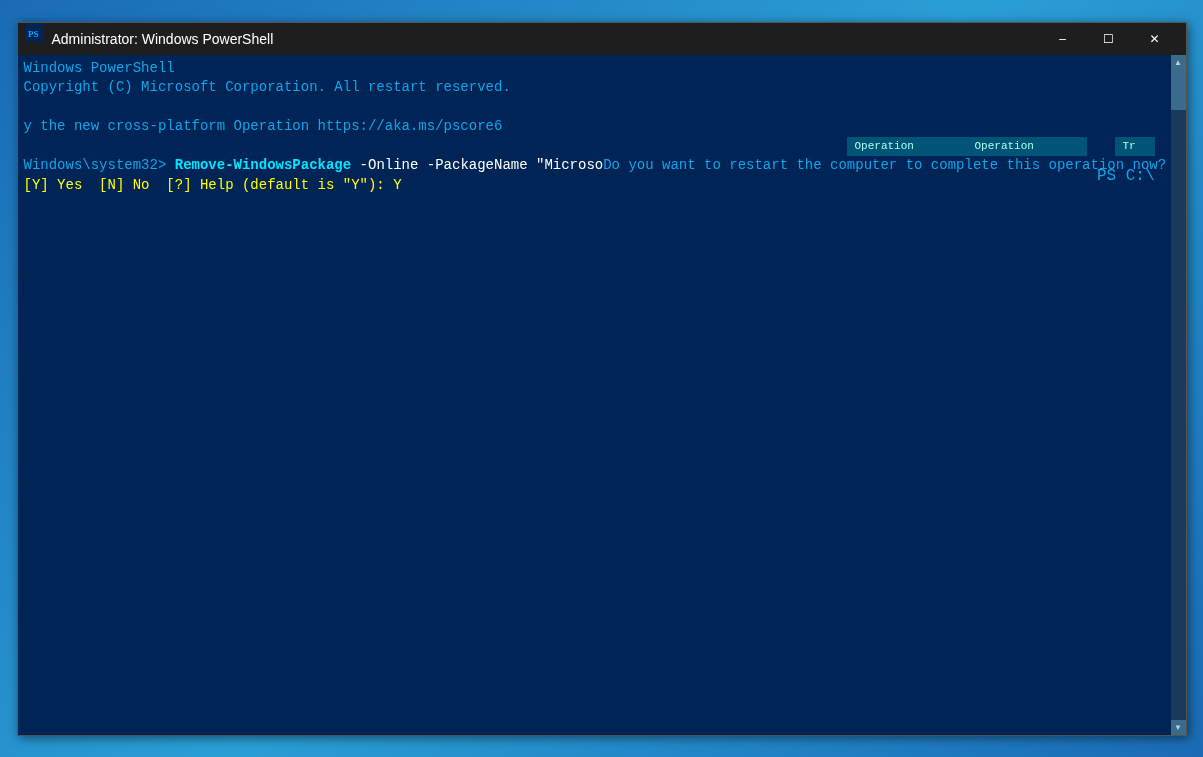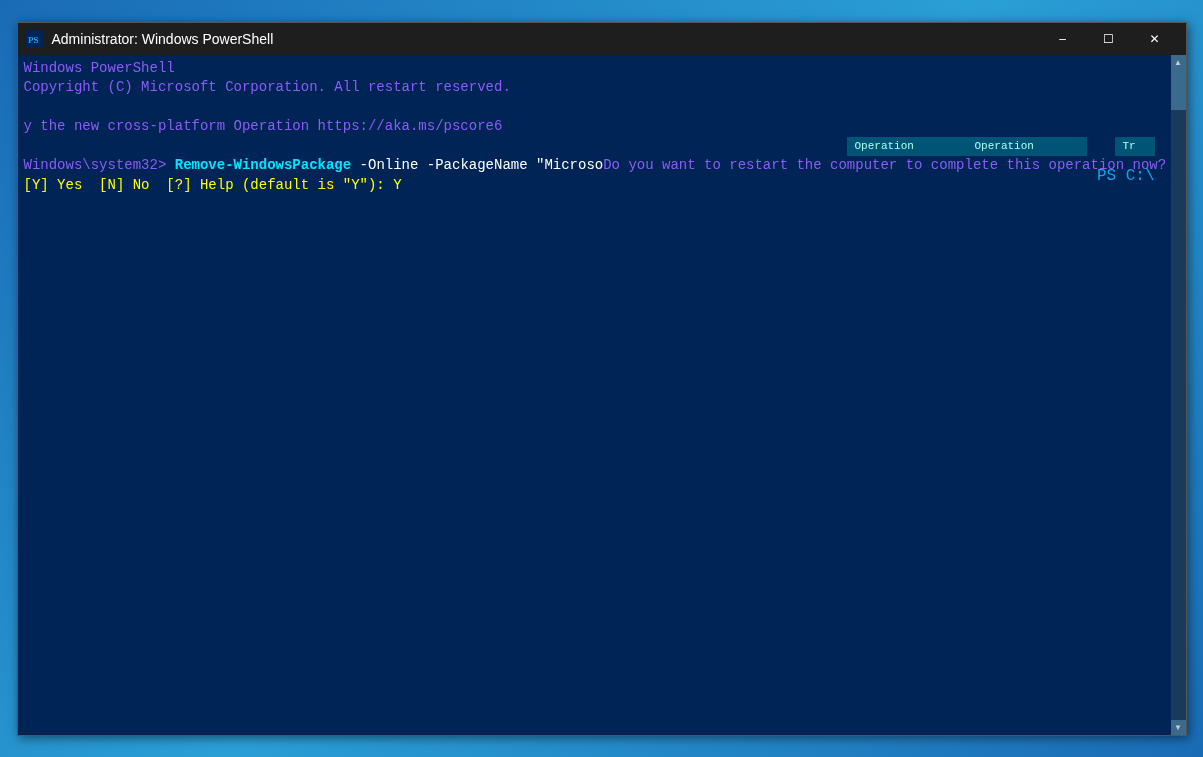--- a/index.html
+++ b/index.html
@@ -31,21 +31,21 @@
       height: 32px;
       background: #1e1e1e;
       display: flex;
       align-items: center;
       padding: 0 8px;
       flex-shrink: 0;
     }
 
     .title-bar-icon {
       width: 18px;
-      height: 18px;
+      height: 30px;
       margin-right: 8px;
       flex-shrink: 0;
       text-align: right;
     }
 
     .title-bar-text {
       color: #ffffff;
       font-size: 14px;
       flex: 1;
     }
@@ -122,21 +122,21 @@
       height: 40px;
       background: #3a6a8c;
     }
 
     .line {
       white-space: pre;
       display: block;
     }
 
     .white-text {
-      color: #8b5cf6;
+      color: #0ea5e9;
     }
 
     .yellow-text {
       color: #ffff00;
     }
 
     .command-cyan {
       color: #00e5ff;
       font-weight: bold;
     }

